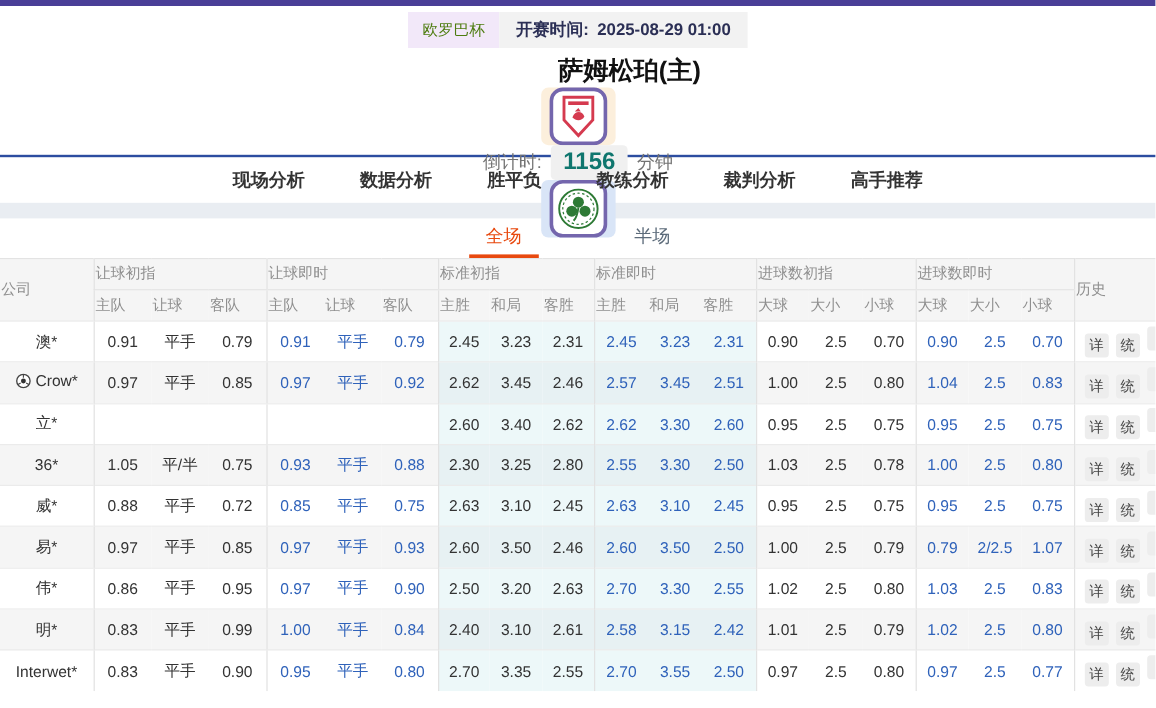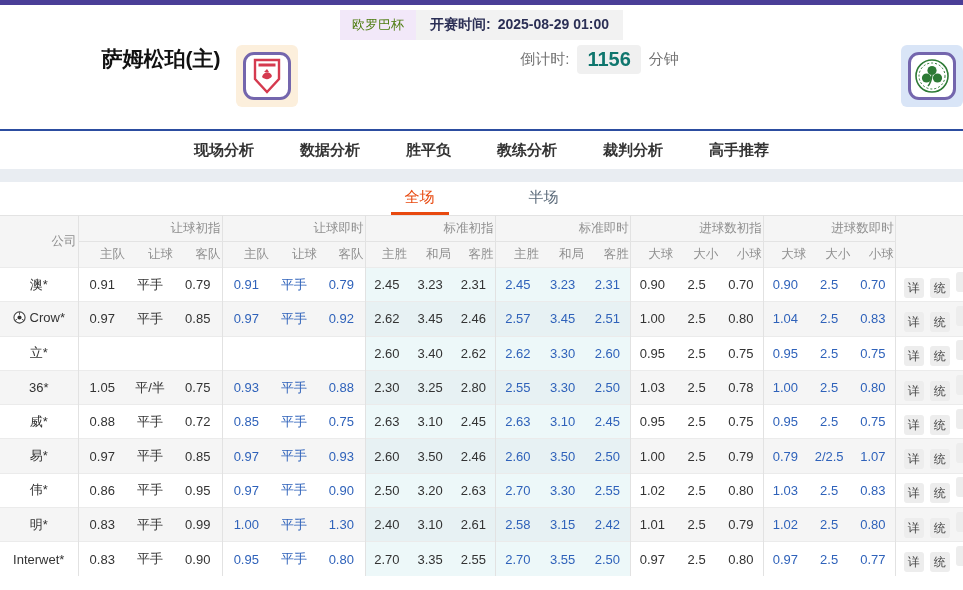--- a/index.html
+++ b/index.html
@@ -6,21 +6,21 @@
   html, body { margin:0; padding:0; width:963px; height:590px; overflow:hidden;
     font-family:"Liberation Sans","DejaVu Sans",sans-serif; background:#fff; }
 
   .topbar { height:5px; background:#4a3e97; }
 
   .kickoff-row { height:40px; display:flex; align-items:center; justify-content:center; }
   .league-badge { background:#f2e8f9; color:#4d7c0f; font-size:13px; padding:6px 12px; }
   .kickoff-box { background:#f2f2f2; color:#2b2f55; font-weight:bold; font-size:14px;
     padding:6px 14px; display:flex; gap:7px; }
 
-  .teams-row { height:84px; display:flex; align-items:flex-start; }
+  .teams-row { height:84px; display:flex; align-items:center;flex-direction:column; }
   .team-name { font-size:21px; font-weight:bold; color:#111; white-space:nowrap; }
   .home-name { margin-left:86px; width:150px; text-align:center; }
   .away-name { width:200px; text-align:center; margin-right:14px; }
   .logo-box { width:62px; height:62px; border-radius:6px; display:flex; align-items:center; justify-content:center; }
   .logo-box.home { background:#fcefdc; }
   .logo-box.away { background:#d9e5f7; }
   .logo-inner { width:48px; height:48px; background:#fff; border:3px solid #7466ad;
     border-radius:11px; display:flex; align-items:center; justify-content:center; }
   .center-block { flex:1; display:flex; justify-content:center; align-items:center; gap:8px; }
   .countdown-label, .countdown-unit { font-size:15px; color:#737373; }
@@ -36,21 +36,21 @@
   .gray-band { height:13px; background:#e9edf2; }
 
   .subtab-row { height:33px; display:flex; justify-content:center; gap:66px; align-items:flex-end; }
   .subtab { font-size:15px; font-weight:normal; color:#5c6b7a; padding:0 14px 8px; cursor:pointer; }
   .subtab.active { color:#e8490f; border-bottom:3px solid #e8490f; padding-bottom:5px; }
 
   .table-wrap { width:963px; overflow:hidden; }
   table { border-collapse:collapse; table-layout:fixed; width:1010px; font-size:13px;
     border-top:1px solid #e3e3e3; }
   thead th { background:#f5f5f5; color:#8f8f8f; font-weight:normal; font-size:12.5px;
-    height:26px; text-align:right; }
+    height:26px; text-align:left; }
   thead { border-bottom:1px solid #e0e0e0; }
   .group-th { border-bottom:1px solid #e3e3e3; }
   .gb-l { border-left:1px solid #e2e2e2; }
   tbody td { height:34.3px; text-align:center; color:#333; border-top:1px solid #ebebeb; padding:0; }
   tbody tr:nth-child(even) td { background:#f5f5f5; }
   tbody td.std { background:#edf8f9; }
   tbody tr:nth-child(even) td.std { background:#e7f1f3; }
   tbody td.live { color:#2f62ba; }
   td.company { font-size:13px; color:#333; white-space:nowrap; }
   .ball-icon { display:inline-block; vertical-align:-2px; margin-right:4px; }
@@ -334,21 +334,21 @@
           <td class="live">0.83</td>
           <td class="history-cell gb-l"><span class="act-btn">详</span><span class="act-btn">统</span><span class="act-btn"></span></td>
         </tr>
         <tr>
           <td class="company">明*</td>
           <td class="init gb-l">0.83</td>
           <td class="init">平手</td>
           <td class="init">0.99</td>
           <td class="live gb-l">1.00</td>
           <td class="live">平手</td>
-          <td class="live">1.30</td>
+          <td class="live">0.84</td>
           <td class="init std gb-l">2.40</td>
           <td class="init std">3.10</td>
           <td class="init std">2.61</td>
           <td class="live std gb-l">2.58</td>
           <td class="live std">3.15</td>
           <td class="live std">2.42</td>
           <td class="init gb-l">1.01</td>
           <td class="init">2.5</td>
           <td class="init">0.79</td>
           <td class="live gb-l">1.02</td>

